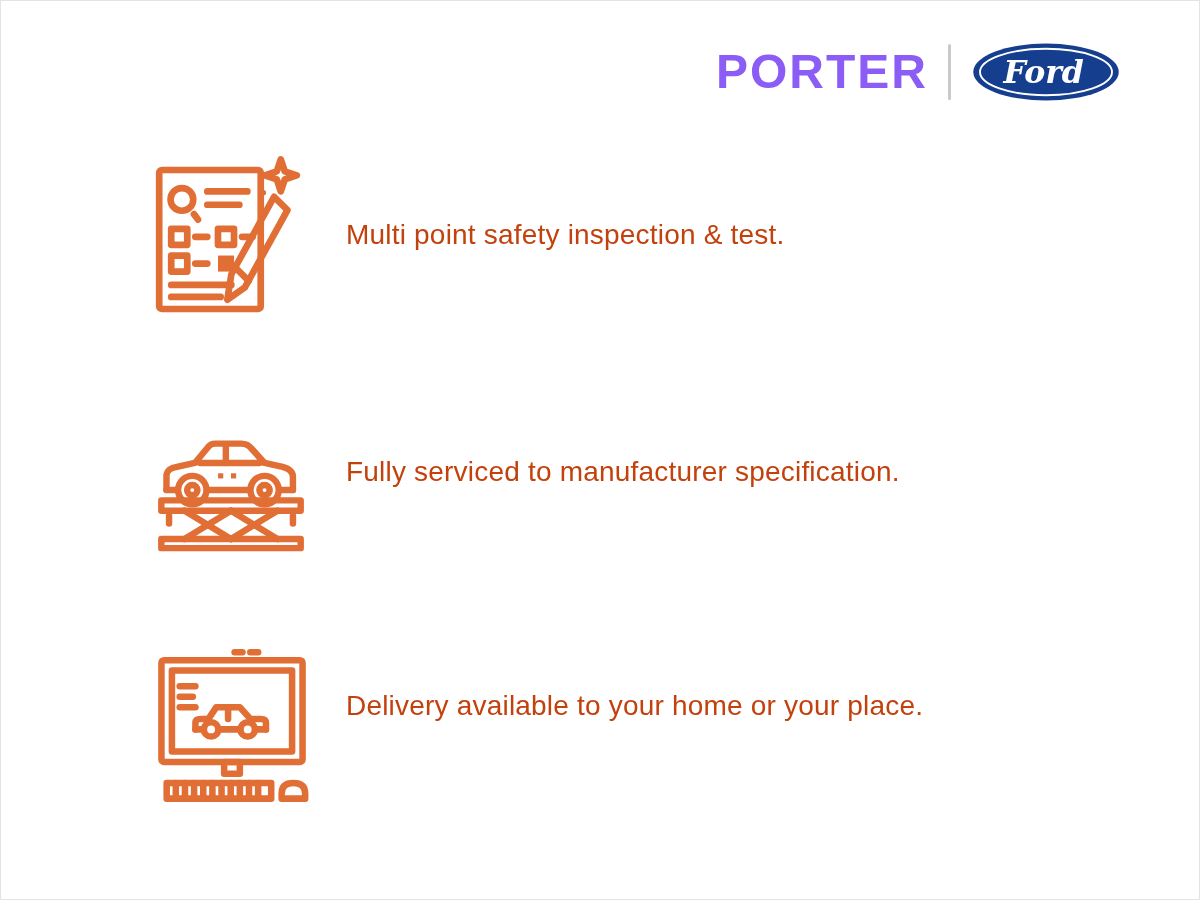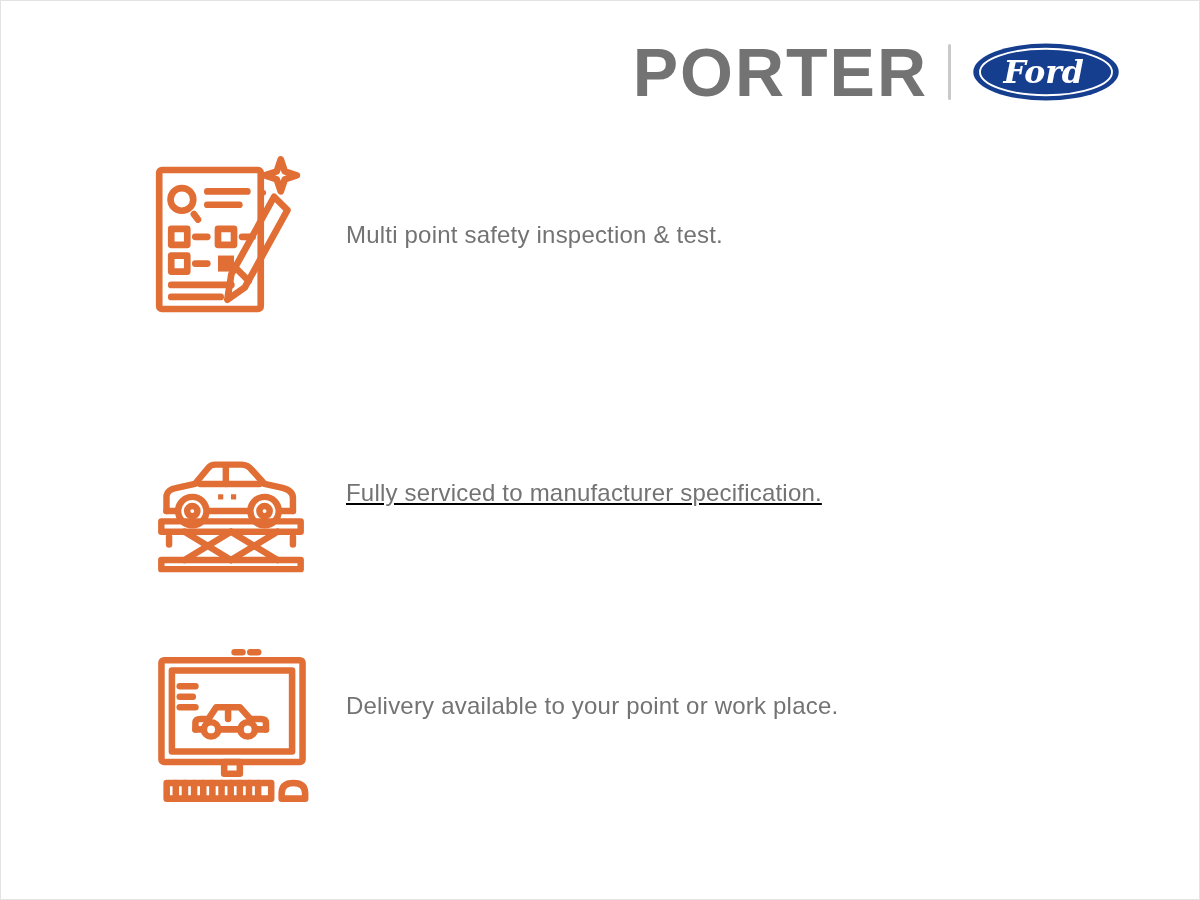--- a/index.html
+++ b/index.html
@@ -12,49 +12,49 @@
     font-family:"Liberation Sans", sans-serif;
     overflow:hidden;
   }
 
   
   .logo-lockup{
     position:absolute;top:38px;right:78px;
     display:flex;align-items:center;gap:20px;height:66px;
   }
   .porter-wordmark{
-    font-size:68px;font-weight:800;letter-spacing:2px;
-    color:#737373;line-height:1;
+    font-size:48px;font-weight:800;letter-spacing:2px;
+    color:#8b5cf6;line-height:1;
     font-family:"Liberation Sans", sans-serif;
   }
   .logo-divider{
     width:3px;height:56px;background:#c9c9c9;border-radius:2px;
   }
   .ford-logo{width:150px;height:62px;display:block;}
   .ford-script{
     font-family:"DejaVu Serif", serif;
     font-style:italic;font-weight:bold;
   }
 
   
   .feature-row{
     position:absolute;left:150px;right:40px;
     display:flex;align-items:center;
   }
   .row-1{top:152px;height:164px;}
-  .row-2{top:410px;height:164px;text-decoration:underline;}
+  .row-2{top:389px;height:164px;}
   .row-3{top:643px;height:176px;}
   .icon-box{
     flex:0 0 165px;width:165px;
     display:flex;align-items:center;
   }
   .icon-box svg{display:block;}
   .text-box{
     margin-left:30px;
-    font-size:24px;color:#737373;line-height:1.33;
+    font-size:28px;color:#c2410c;line-height:1.33;
     letter-spacing:0.2px;
   }
   .row-3 .text-box{position:relative;top:-26px;}
 
   .stroke{stroke:#e06e35;fill:none;stroke-width:5;stroke-linecap:round;stroke-linejoin:round;}
   .fillorange{fill:#e06e35;stroke:none;}
 </style>
 </head>
 <body>
 
@@ -150,17 +150,17 @@
         <line class="stroke" x1="47" y1="104" x2="47" y2="116"></line>
         <line class="stroke" x1="54" y1="104" x2="54" y2="116"></line>
         <line class="stroke" x1="61" y1="104" x2="61" y2="116"></line>
         <line class="stroke" x1="68" y1="104" x2="68" y2="116"></line>
         <line class="stroke" x1="75" y1="104" x2="75" y2="116"></line>
         <line class="stroke" x1="82" y1="104" x2="82" y2="116"></line>
         <path class="stroke" d="M100 116 L100 112 Q100 104 109 104 Q118 104 118 112 L118 116 Z"></path>
       </svg>
     </div>
     <div class="text-box">
-      <div>Delivery available to your point or work place.</div>
+      <div>Delivery available to your home or your place.</div>
     </div>
   </div>
 
 </div>
 
 </body></html>

